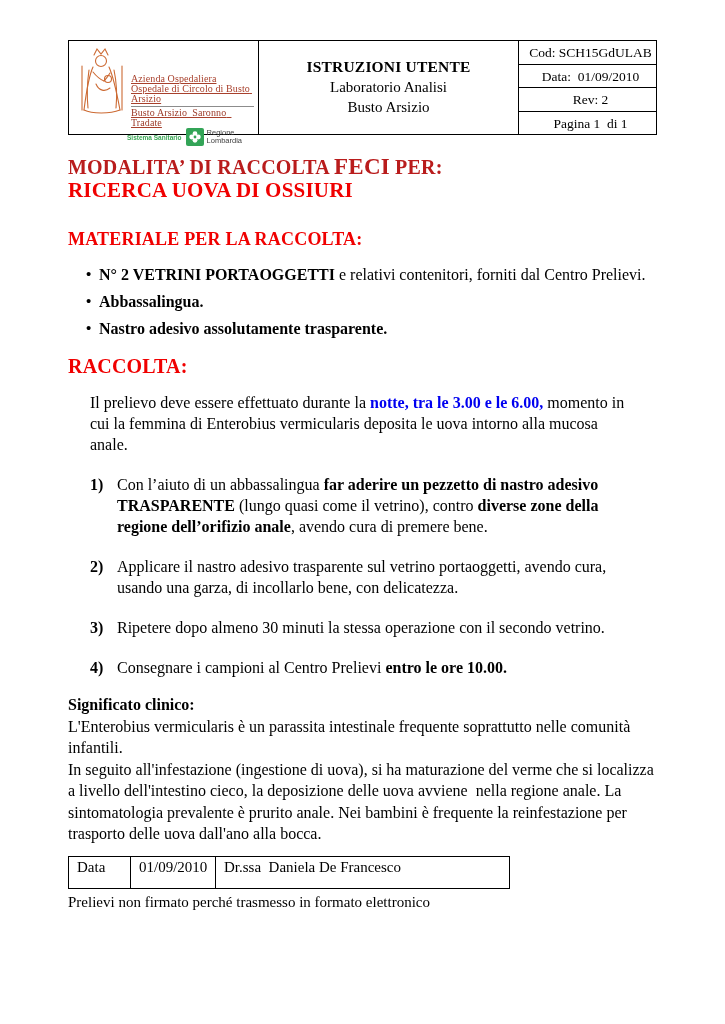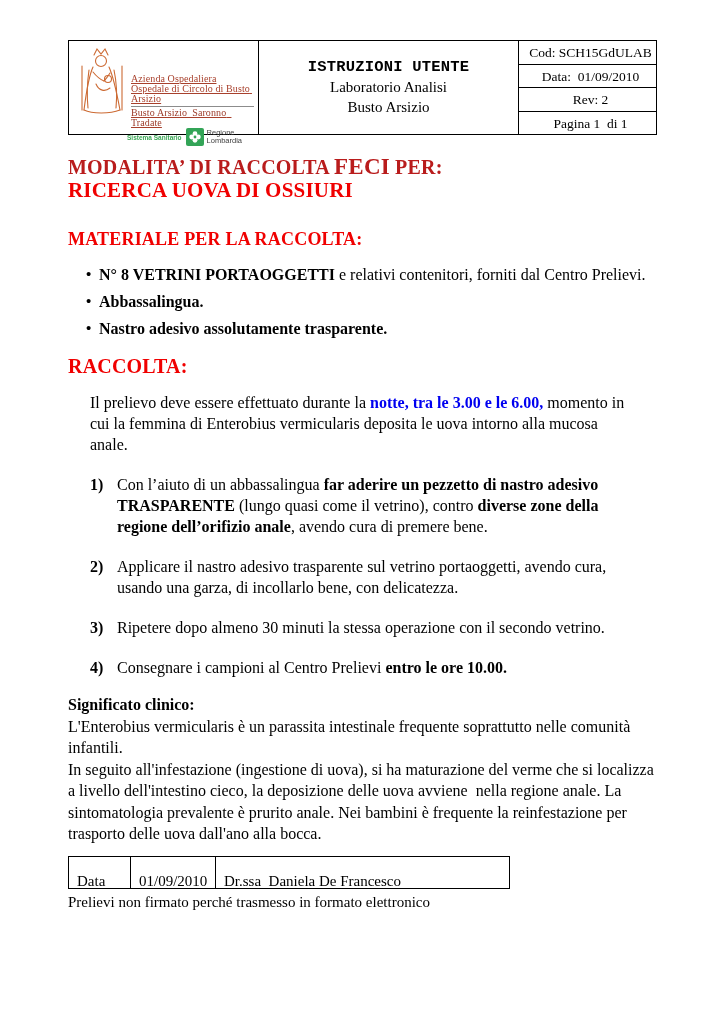--- a/index.html
+++ b/index.html
@@ -49,21 +49,21 @@
   }
   .lombardia-txt{
     font-family:"Liberation Sans","DejaVu Sans",sans-serif;
     font-size:7.5px;line-height:8px;font-weight:normal;color:#3d3d3d;margin-left:3px;
   }
   .title-cell{
     width:260px;border-right:1px solid #000;
     text-align:center;padding-top:16px;
     font-size:15px;line-height:20px;
   }
-  .doc-main-title{font-weight:bold;font-size:15.5px;letter-spacing:0.2px;font-family:Liberation Mono, monospace;}
+  .doc-main-title{font-weight:bold;font-size:15.5px;letter-spacing:0.2px;}
   .meta-cell{flex:1;display:flex;flex-direction:column;font-size:13.5px;text-align:center;}
   .meta-row{flex:1;border-bottom:1px solid #000;padding:4px 0 0 6px;box-sizing:border-box;}
   .meta-row:last-child{border-bottom:none;}
 
   
   .title-block{margin-top:20px;}
   .tb-line1{font-size:20px;font-weight:bold;color:#b91c1c;letter-spacing:0.2px;line-height:24px;}
   .tb-feci{font-size:23px;}
   .tb-red{font-size:21px;font-weight:bold;color:#f00000;line-height:22px;letter-spacing:0.2px;}
 
@@ -87,21 +87,21 @@
 
   
   .clinico{margin-top:16px;font-size:16px;line-height:21.5px;}
   .clinico-h{font-weight:bold;}
 
   
   .sign-table{
     display:flex;width:442px;height:33px;margin-top:11px;
     border:1px solid #000;box-sizing:border-box;font-size:15px;
   }
-  .sign-cell{border-right:1px solid #000;padding:16px 6px 0 8px;box-sizing:border-box;}
+  .sign-cell{border-right:1px solid #000;padding:2px 6px 0 8px;box-sizing:border-box;}
   .sign-cell:last-child{border-right:none;}
   .sc1{width:62px;}
   .sc2{width:85px;}
   .sc3{width:96px;}
   .sc4{flex:1;}
   .footnote{margin-top:5px;font-size:15px;}
 </style>
 </head>
 <body>
 
@@ -172,21 +172,21 @@
   <div class="title-block">
     <div class="tb-line1 pre"><span>MODALITA’ DI RACCOLTA </span><span class="tb-feci">FECI</span><span> PER:</span></div>
     <div class="tb-red pre">RICERCA UOVA DI OSSIURI</div>
   </div>
 
   <div class="h-materiale pre">MATERIALE PER LA RACCOLTA:</div>
 
   <div class="bullets">
     <div class="bullet">
       <span class="bullet-marker">•</span>
-      <span class="bullet-text pre"><span class="b">N° 8 VETRINI PORTAOGGETTI</span><span> e relativi contenitori, forniti dal Centro Prelievi.</span></span>
+      <span class="bullet-text pre"><span class="b">N° 2 VETRINI PORTAOGGETTI</span><span> e relativi contenitori, forniti dal Centro Prelievi.</span></span>
     </div>
     <div class="bullet">
       <span class="bullet-marker">•</span>
       <span class="bullet-text b pre">Abbassalingua.</span>
     </div>
     <div class="bullet">
       <span class="bullet-marker">•</span>
       <span class="bullet-text b pre">Nastro adesivo assolutamente trasparente.</span>
     </div>
   </div>

